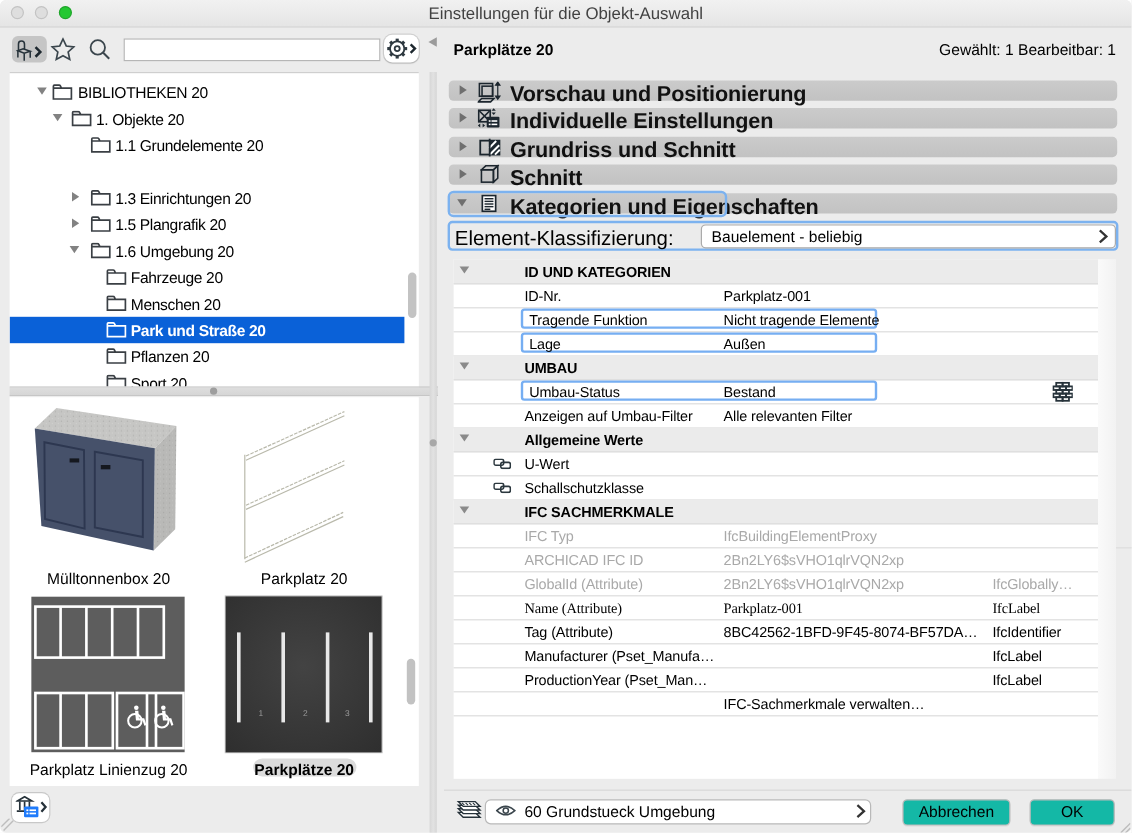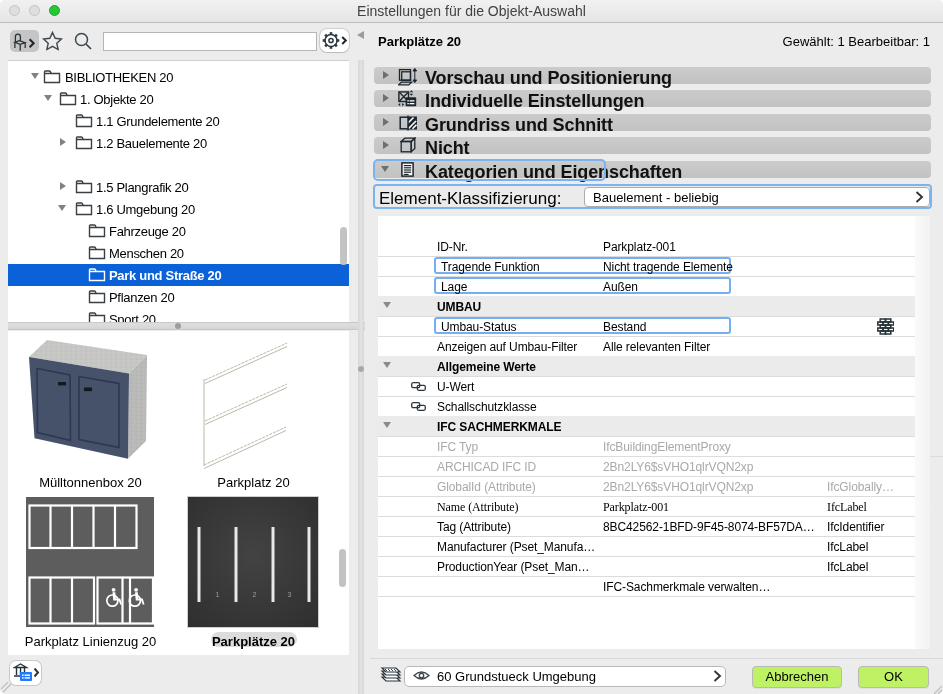--- a/index.html
+++ b/index.html
@@ -15,40 +15,40 @@
   .tl{top:5px;width:11px;height:11px;border-radius:50%;}
   
   .toolbtn-dark{left:10px;top:30px;width:29px;height:22px;background:#c5c5c5;border-radius:5px;}
   #searchfield{left:103px;top:32px;width:212px;height:17px;background:#fff;border:1px solid #b6b6b6;}
   #gearbtn{left:320px;top:29px;width:29px;height:23px;background:#fff;border-radius:7px;
     box-shadow:0 0 0 1px rgba(0,0,0,0.12), 0 1px 1px rgba(0,0,0,0.10);}
   
   #treepanel{left:8px;top:60px;width:341px;height:262px;background:#fff;
     border-top:1px solid #cfcfcf;}
   #thumbpanel{left:8px;top:331px;width:341px;height:324px;background:#fff;}
-  .treerow{position:absolute;left:0;width:341px;height:22px;font-size:13px;letter-spacing:-0.3px;color:#000;padding-left:28px;}
+  .treerow{position:absolute;left:0;width:341px;height:22px;font-size:13px;letter-spacing:-0.3px;color:#000;}
   .treerow .lbl{position:absolute;top:4px;}
   .tri{position:absolute;width:0;height:0;}
   .tri-down{border-left:4.5px solid transparent;border-right:4.5px solid transparent;border-top:6.5px solid #828282;}
   .tri-right{border-top:4.5px solid transparent;border-bottom:4.5px solid transparent;border-left:6.5px solid #828282;}
   
   .acc{left:374px;width:557px;height:17px;background:linear-gradient(#cbcbcb,#c2c2c2);
     border-radius:4px;font-size:18px;letter-spacing:-0.1px;font-weight:bold;color:#111;}
   .acc .txt{position:absolute;left:51px;top:1px;}
   
   #proptable{left:378px;top:216px;width:537px;height:433px;background:#fff;}
   .prow{position:absolute;left:0;width:537px;height:20px;border-bottom:1px solid #dcdcdc;font-size:12px;letter-spacing:-0.1px;}
   .prow.grp{background:#ebebeb;font-weight:bold;}
   .plabel{position:absolute;left:59px;top:4px;}
   .pvalue{position:absolute;left:225px;top:4px;white-space:nowrap;}
   .pright{position:absolute;left:449px;top:4px;}
   .greytxt{color:#a9a9a9;}
   .focusbox{position:absolute;left:56px;top:1px;width:293px;height:13px;background:#fff;
     border:2px solid #76aef2;border-radius:3px;font-size:13px;}
-  .btn{position:absolute;top:666px;height:20px;background:#bef264;border:1px solid #b9b9b9;
+  .btn{position:absolute;top:666px;height:20px;background:#14b8a6;border:1px solid #b9b9b9;
     border-radius:4px;font-size:13px;text-align:center;line-height:20px;color:#000;
     box-shadow:0 1px 0 rgba(0,0,0,0.05);}
   svg{display:block;}
 </style>
 </head>
 <body>
 <div id="win">
   <div class="abs" id="titlebar"></div>
   <div class="abs tl" style="left:9px;background:#dedede;border:1px solid #c3c3c3;box-sizing:border-box;"></div>
   <div class="abs tl" style="left:29px;background:#dedede;border:1px solid #c3c3c3;box-sizing:border-box;"></div>
@@ -114,26 +114,26 @@
           <path d="M1.5 3.5 L1.5 12.5 L16.5 12.5 L16.5 3.5 Z M1.5 3.5 L1.5 1.8 Q1.5 1 2.3 1 L6.2 1 Q7 1 7.3 1.6 L8.2 3.4" fill="none" stroke="#3a3f44" stroke-width="1.4"></path>
         </svg>
       <span class="lbl" style="left:72px;">1. Objekte 20</span>
     </div>
     <div class="treerow" style="top:50px;">
       <svg class="abs" style="left:67px;top:4px;" width="18" height="14" viewBox="0 0 18 14">
           <path d="M1.5 3.5 L1.5 12.5 L16.5 12.5 L16.5 3.5 Z M1.5 3.5 L1.5 1.8 Q1.5 1 2.3 1 L6.2 1 Q7 1 7.3 1.6 L8.2 3.4" fill="none" stroke="#3a3f44" stroke-width="1.4"></path>
         </svg>
       <span class="lbl" style="left:88px;">1.1 Grundelemente 20</span>
     </div>
-    <div class="treerow" style="top:72px;">
+    <div class="treerow" style="top:94px;">
       <span class="tri tri-right" style="left:52px;top:6px;"></span>
       <svg class="abs" style="left:67px;top:4px;" width="18" height="14" viewBox="0 0 18 14">
           <path d="M1.5 3.5 L1.5 12.5 L16.5 12.5 L16.5 3.5 Z M1.5 3.5 L1.5 1.8 Q1.5 1 2.3 1 L6.2 1 Q7 1 7.3 1.6 L8.2 3.4" fill="none" stroke="#3a3f44" stroke-width="1.4"></path>
         </svg>
-      <span class="lbl" style="left:88px;">1.2 Bauelemente 20</span>
+      <span class="lbl" style="left:88px;">1.3 Einrichtungen 20</span>
     </div>
     <div class="treerow" style="top:116px;">
       <span class="tri tri-right" style="left:52px;top:6px;"></span>
       <svg class="abs" style="left:67px;top:4px;" width="18" height="14" viewBox="0 0 18 14">
           <path d="M1.5 3.5 L1.5 12.5 L16.5 12.5 L16.5 3.5 Z M1.5 3.5 L1.5 1.8 Q1.5 1 2.3 1 L6.2 1 Q7 1 7.3 1.6 L8.2 3.4" fill="none" stroke="#3a3f44" stroke-width="1.4"></path>
         </svg>
       <span class="lbl" style="left:88px;">1.5 Plangrafik 20</span>
     </div>
     <div class="treerow" style="top:138px;">
       <span class="tri tri-down" style="left:50px;top:7px;"></span>
@@ -356,21 +356,21 @@
   </div>
   <div class="abs acc" style="top:137px;">
     <span class="tri tri-right" style="left:9px;top:4px;border-left-color:#6f6f6f;"></span>
     <svg class="abs" style="left:26px;top:0px;" width="16" height="17" viewBox="0 0 16 17">
       <g fill="none" stroke="#1c262e" stroke-width="1.3">
         <rect x="1.2" y="4.5" width="10" height="10.3"></rect>
         <polygon points="1.2,4.5 4.8,1.2 14.8,1.2 11.2,4.5"></polygon>
         <polygon points="11.2,4.5 14.8,1.2 14.8,11.5 11.2,14.8"></polygon>
       </g>
     </svg>
-    <span class="txt">Nicht</span>
+    <span class="txt">Schnitt</span>
   </div>
   <div class="abs acc" style="top:161px;text-align:right;">
     <span class="tri tri-down" style="left:7px;top:5px;border-top-color:#6f6f6f;"></span>
     <svg class="abs" style="left:27px;top:1px;" width="13" height="15" viewBox="0 0 13 15">
       <rect x="0.9" y="0.9" width="11.2" height="13.2" fill="#fff" stroke="#1c262e" stroke-width="1.5"></rect>
       <g fill="#1c262e">
         <rect x="2.8" y="3" width="7.4" height="1.2"></rect>
           <rect x="2.8" y="5.2" width="7.4" height="1.2"></rect>
         <rect x="2.8" y="7.4" width="7.4" height="1.2"></rect>
           <rect x="2.8" y="9.6" width="7.4" height="1.2"></rect>
@@ -385,20 +385,24 @@
     <div class="abs" style="left:4px;top:3px;font-size:17px;color:#000;">Element-Klassifizierung:</div>
     <div class="abs" style="left:209px;top:1px;width:344px;height:18px;background:#fff;border:1px solid #ababab;border-radius:4px;">
       <div class="abs" style="left:8px;top:2px;font-size:13px;color:#000;">Bauelement - beliebig</div>
       <svg class="abs" style="left:330px;top:3px;" width="9" height="12" viewBox="0 0 9 12">
           <path d="M1.5 1 L7 6 L1.5 11" fill="none" stroke="#333" stroke-width="1.9"></path>
         </svg>
     </div>
   </div>
 
   <div class="abs" id="proptable">
+    <div class="prow grp" style="top:0px;">
+      <span class="tri tri-down" style="left:5px;top:6px;border-top-color:#8a8a8a;"></span>
+      <span class="plabel">ID UND KATEGORIEN</span>
+    </div>
     <div class="prow" style="top:20px;">
       <span class="plabel">ID-Nr.</span>
         <span class="pvalue">Parkplatz-001</span>
     </div>
     <div class="prow" style="top:40px;">
       <div class="focusbox"></div>
       <span class="plabel" style="left:63px;">Tragende Funktion</span>
         <span class="pvalue">Nicht tragende Elemente</span>
     </div>
     <div class="prow" style="top:60px;">

